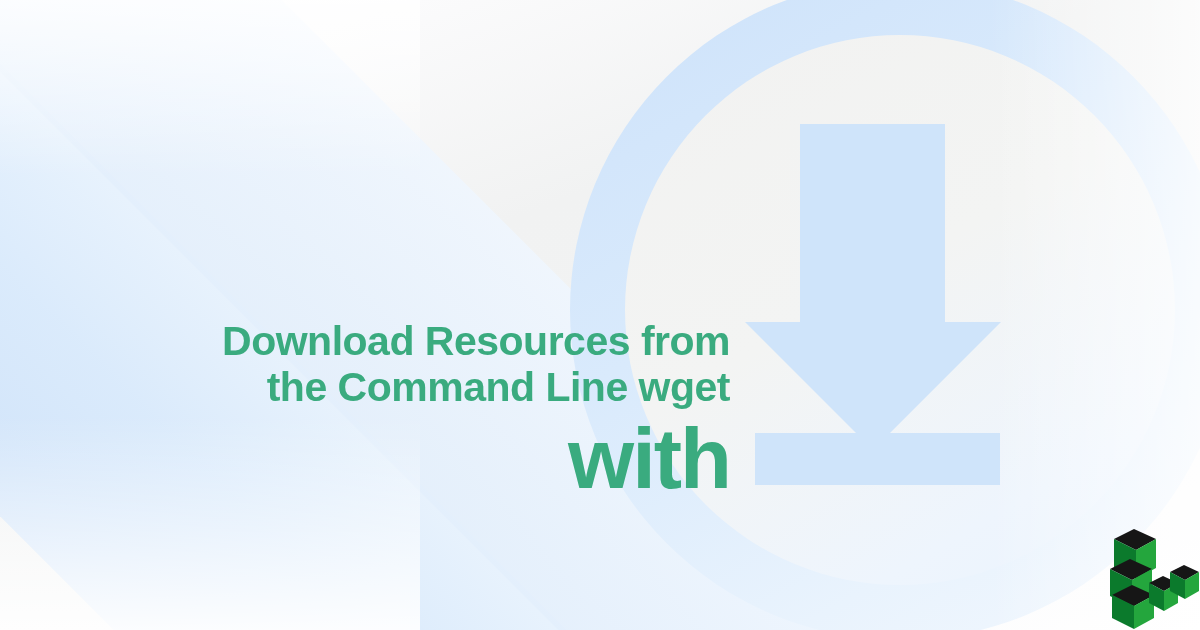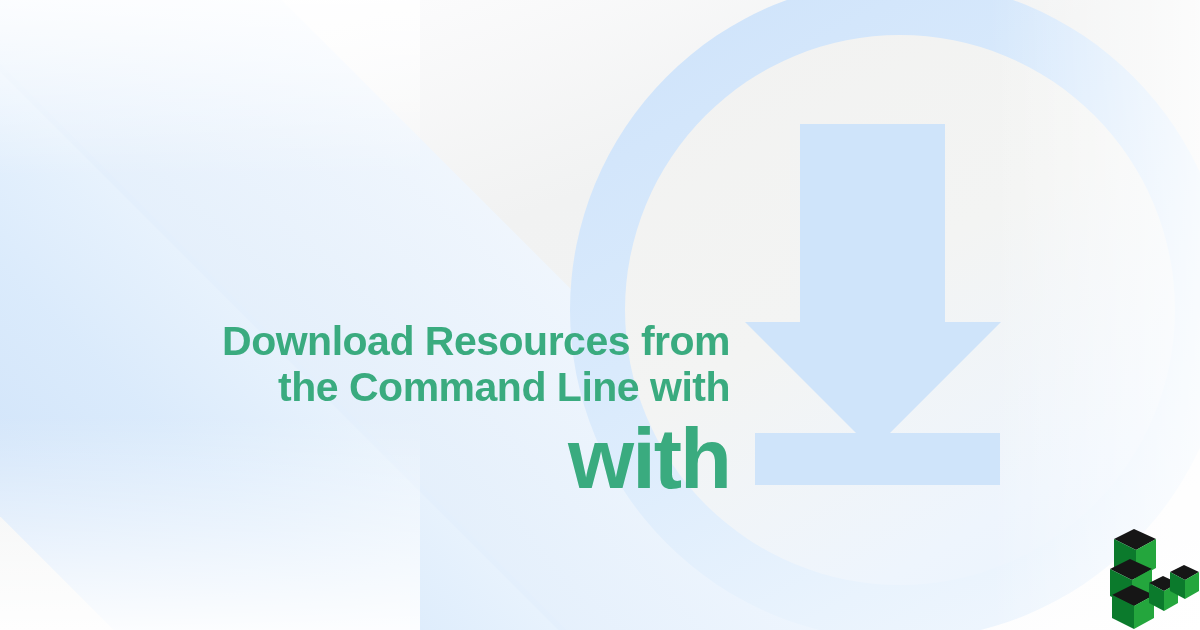--- a/index.html
+++ b/index.html
@@ -150,21 +150,21 @@
   <div class="bg-wash-r"></div>
 
   <div class="dl-icon">
     <div class="dl-shaft"></div>
     <div class="dl-head"></div>
     <div class="dl-tray"></div>
   </div>
 
   <div class="headline">
     <span class="hl-line">Download Resources from</span>
-    <span class="hl-line">the Command Line with</span>
+    <span class="hl-line">the Command Line wget</span>
     <span class="hl-big">with</span>
   </div>
 
   <div class="logo">
     <svg width="96" height="115" viewBox="0 0 96 115">
 
       <g>
         <polygon points="10,24 30,14 52,24 32,35" fill="#161616"></polygon>
         <polygon points="10,24 32,35 32,64 10,53" fill="#0b7a2c"></polygon>
         <polygon points="32,35 52,24 52,53 32,64" fill="#24a63d"></polygon>

